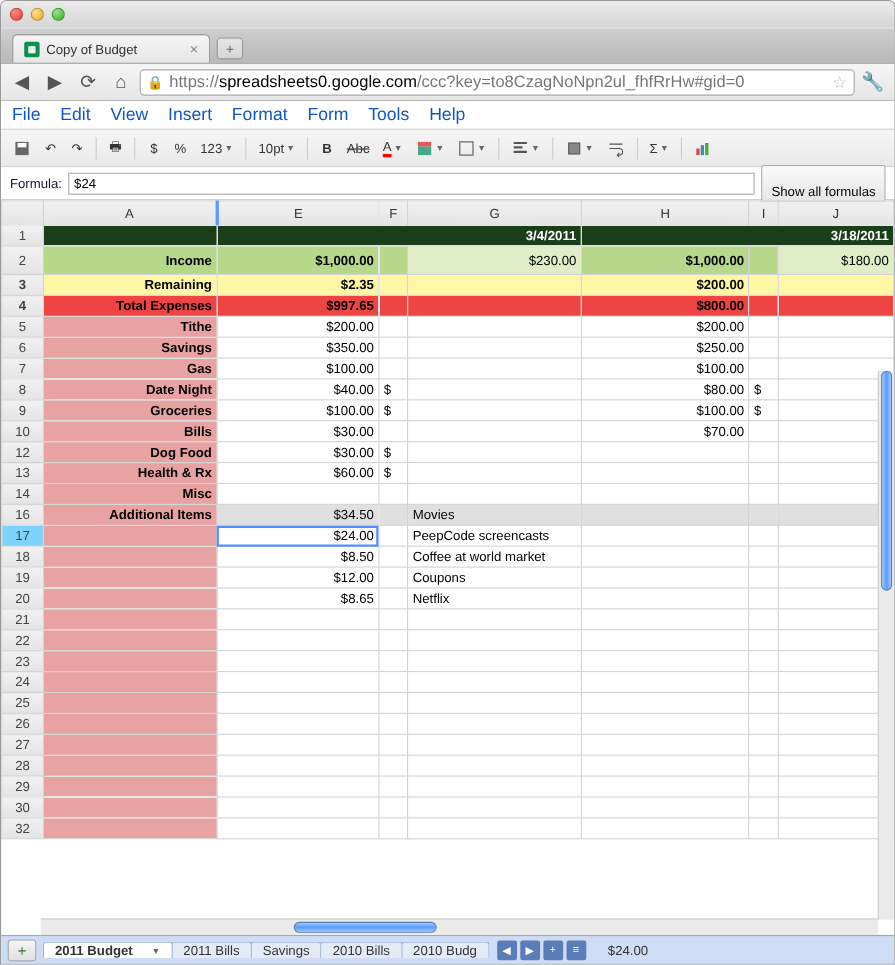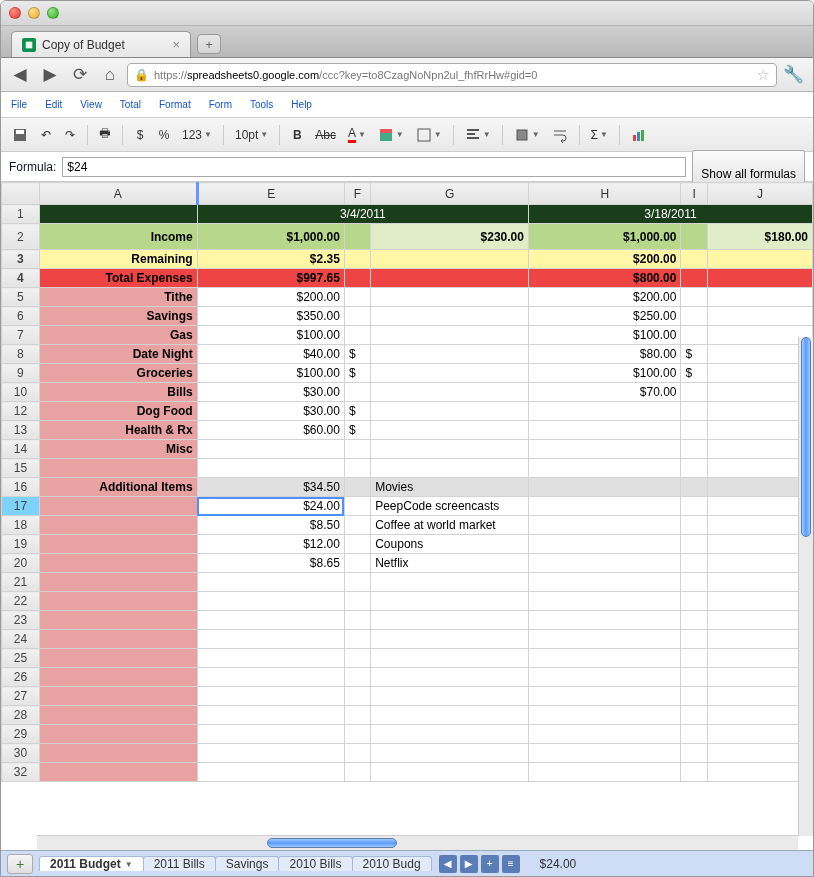--- a/index.html
+++ b/index.html
@@ -17,27 +17,27 @@
 .tabstrip { height: 32px; background: linear-gradient(#cfcfcf,#b8b8b8); border-bottom: 1px solid #888; display: flex; align-items: flex-end; padding-left: 10px; gap: 0; }
 .browser-tab { background: linear-gradient(#f5f5f5,#e6e6e6); border: 1px solid #999; border-bottom: none; border-radius: 5px 5px 0 0; height: 26px; display: flex; align-items: center; padding: 0 10px; gap: 6px; font-size: 12px; color: #333; min-width: 180px; }
 .browser-tab .favicon { width: 14px; height: 14px; background: #0d904f; border-radius: 2px; display: flex; align-items: center; justify-content: center; font-size: 8px; color: #fff; font-weight: bold; }
 .browser-tab .close { margin-left: auto; color: #888; font-size: 13px; }
 .newtab { width: 24px; height: 20px; margin-left: 6px; margin-bottom: 3px; background: linear-gradient(#e6e6e6,#d6d6d6); border: 1px solid #999; border-radius: 4px; display: flex; align-items: center; justify-content: center; font-size: 13px; color: #666; }
 
 .navbar { height: 34px; background: linear-gradient(#f5f5f5,#e6e6e6); border-bottom: 1px solid #b2b2b2; display: flex; align-items: center; padding: 0 6px; gap: 4px; }
 .navbtn { width: 26px; height: 24px; display: flex; align-items: center; justify-content: center; color: #555; font-size: 17px; border-radius: 3px; }
 .urlbar { flex: 1; height: 24px; background: #fff; border: 1px solid #aaa; border-radius: 4px; display: flex; align-items: center; padding: 0 6px; gap: 5px; }
 .urlbar .lock { color: #6b9c63; font-size: 12px; }
-.urlbar .urltext { font-size: 11px; color: #777; flex: 1; white-space: nowrap; overflow: hidden; }
+.urlbar .urltext { font-size: 15px; color: #777; flex: 1; white-space: nowrap; overflow: hidden; }
 .urlbar .urltext .s1 { color: #777; }
 .urlbar .urltext .s2 { color: #000; }
 .urlbar .star { color: #bbb; font-size: 15px; }
 
 
-.menubar { height: 26px; background: #fff; border-bottom: 1px solid #ccc; display: flex; align-items: center; padding: 0 10px; gap: 18px; font-size: 10px; color: #15c; }
+.menubar { height: 26px; background: #fff; border-bottom: 1px solid #ccc; display: flex; align-items: center; padding: 0 10px; gap: 18px; font-size: 16px; color: #15c; }
 .menubar span { color: #15c; text-decoration: underline; cursor: pointer; }
 .menubar span { text-decoration: none; }
 
 
 .toolbar { height: 34px; background: linear-gradient(#f6f6f6,#e9e9e9); border-bottom: 1px solid #ccc; display: flex; align-items: center; padding: 0 6px; gap: 2px; }
 .tbtn { height: 22px; min-width: 22px; padding: 0 4px; display: flex; align-items: center; justify-content: center; border: 1px solid transparent; border-radius: 2px; font-size: 12px; color: #333; }
 .tsep { width: 1px; height: 20px; background: #ccc; margin: 0 4px; }
 .tbtn svg { width: 16px; height: 16px; }
 .tbtn .dd { font-size: 8px; margin-left: 2px; color: #666; }
 
@@ -56,42 +56,42 @@
 .grid .corner { width: 36px; }
 
 .col-A { width: 150px; }
 .col-E { width: 140px; }
 .col-F { width: 25px; }
 .col-G { width: 150px; }
 .col-H { width: 145px; }
 .col-I { width: 25px; }
 .col-J { width: 100px; }
 
-.hdr-dark { background: #1a3d1a !important; color: #fff; font-weight: normal; text-align: center; }
+.hdr-dark { background: #1a3d1a !important; color: #fff; font-weight: bold; text-align: right; }
 .hdr-dark-label { background: #1a3d1a !important; }
 .income-row td.label, .income-row td.val { background: #b7d88a; font-weight: bold; }
-.income-row td.val2 { background: #e0edc7; font-weight: bold; text-align: right; }
+.income-row td.val2 { background: #e0edc7; font-weight: normal; text-align: right; }
 .remain-row td { background: #fff6a6; font-weight: bold; }
 .remain-row td.alt { background: #fff6a6; }
 .exp-row td { background: #ef4444; font-weight: bold; }
 .label-col { background: #e9a2a2; font-weight: bold; text-align: right; padding-right: 6px; }
 .num { text-align: right; padding-right: 6px; }
 .addl-row td { background: #e0e0e0; }
 .addl-row td.label-col { background: #e9a2a2; padding-left: 16px; }
 .selected-cell { outline: 2px solid #4d90fe; outline-offset: -2px; background: #fff; }
 
 .scroll-v { position: absolute; right: 0; top: 155px; bottom: 40px; width: 15px; background: #eaeaea; border-left: 1px solid #ccc; }
 .scroll-v .thumb { position: absolute; left: 2px; right: 2px; top: 0; height: 200px; background: linear-gradient(90deg,#9ec9ff,#5a9cff,#9ec9ff); border-radius: 7px; border: 1px solid #5a7fa8; }
 .scroll-h { position: absolute; left: 36px; right: 15px; bottom: 26px; height: 15px; background: #eaeaea; border-top: 1px solid #ccc; }
 .scroll-h .thumb { position: absolute; top: 2px; bottom: 2px; left: 230px; width: 130px; background: linear-gradient(#9ec9ff,#5a9cff,#9ec9ff); border-radius: 7px; border: 1px solid #5a7fa8; }
 
 
 .sheetbar { height: 26px; background: #cfdcf5; border-top: 1px solid #9ab; display: flex; align-items: center; padding: 0 6px; gap: 0; font-size: 12px; }
 .sheetadd { width: 26px; height: 20px; background: linear-gradient(#f5f5f5,#e0e0e0); border: 1px solid #aaa; border-radius: 3px; display: flex; align-items: center; justify-content: center; color: #3a7d2e; font-size: 14px; margin-right: 6px; }
-.stab { padding: 0 10px; background: #e4ebf8; border: 1px solid #a8b8d8; border-bottom: none; border-radius: 3px 3px 0 0; color: #333; margin-right: -1px; display: flex; align-items: center; gap: 4px; }
+.stab { padding: 0 10px; background: #e4ebf8; border: 1px solid #a8b8d8; border-bottom: none; border-radius: 3px 3px 0 0; color: #333; margin-right: -1px; display: flex; align-items: center; gap: 17px; }
 .stab.active { background: #fff; font-weight: bold; }
 .stab .dd { font-size: 8px; color: #666; }
 .sheetnav { display: flex; gap: 3px; margin-left: 8px; }
 .sheetnav .sq { width: 18px; height: 18px; background: #5a7db8; border-radius: 2px; display: flex; align-items: center; justify-content: center; color: #fff; font-size: 10px; }
 .sheetbar .status { margin-left: 20px; color: #333; }
 
 .colsel-highlight { border-right: 3px solid #5a9cff !important; }
 </style>
 </head>
 <body>
@@ -124,21 +124,21 @@
       <span class="urltext"><span class="s1">https://</span><span class="s2">spreadsheets0.google.com</span><span class="s1">/ccc?key=to8CzagNoNpn2ul_fhfRrHw#gid=0</span></span>
       <span class="star">☆</span>
     </div>
     <div class="navbtn">🔧</div>
   </div>
 
   <div class="menubar">
     <span>File</span>
     <span>Edit</span>
     <span>View</span>
-    <span>Total</span>
+    <span>Insert</span>
     <span>Format</span>
     <span>Form</span>
     <span>Tools</span>
     <span>Help</span>
   </div>
 
   <div class="toolbar">
     <div class="tbtn">
         <svg viewBox="0 0 16 16">
           <rect x="2" y="2" width="12" height="12" fill="#666"></rect>
@@ -355,30 +355,20 @@
             <td class="num">$60.00</td>
             <td>$</td>
             <td></td>
             <td></td>
             <td></td>
             <td></td>
           </tr>
         <tr>
             <td class="rowhdr">14</td>
             <td class="label-col">Misc</td>
-            <td></td>
-            <td></td>
-            <td></td>
-            <td></td>
-            <td></td>
-            <td></td>
-          </tr>
-        <tr>
-            <td class="rowhdr">15</td>
-            <td class="label-col"></td>
             <td></td>
             <td></td>
             <td></td>
             <td></td>
             <td></td>
             <td></td>
           </tr>
         <tr class="addl-row">
             <td class="rowhdr">16</td>
             <td class="label-col">Additional Items</td>

